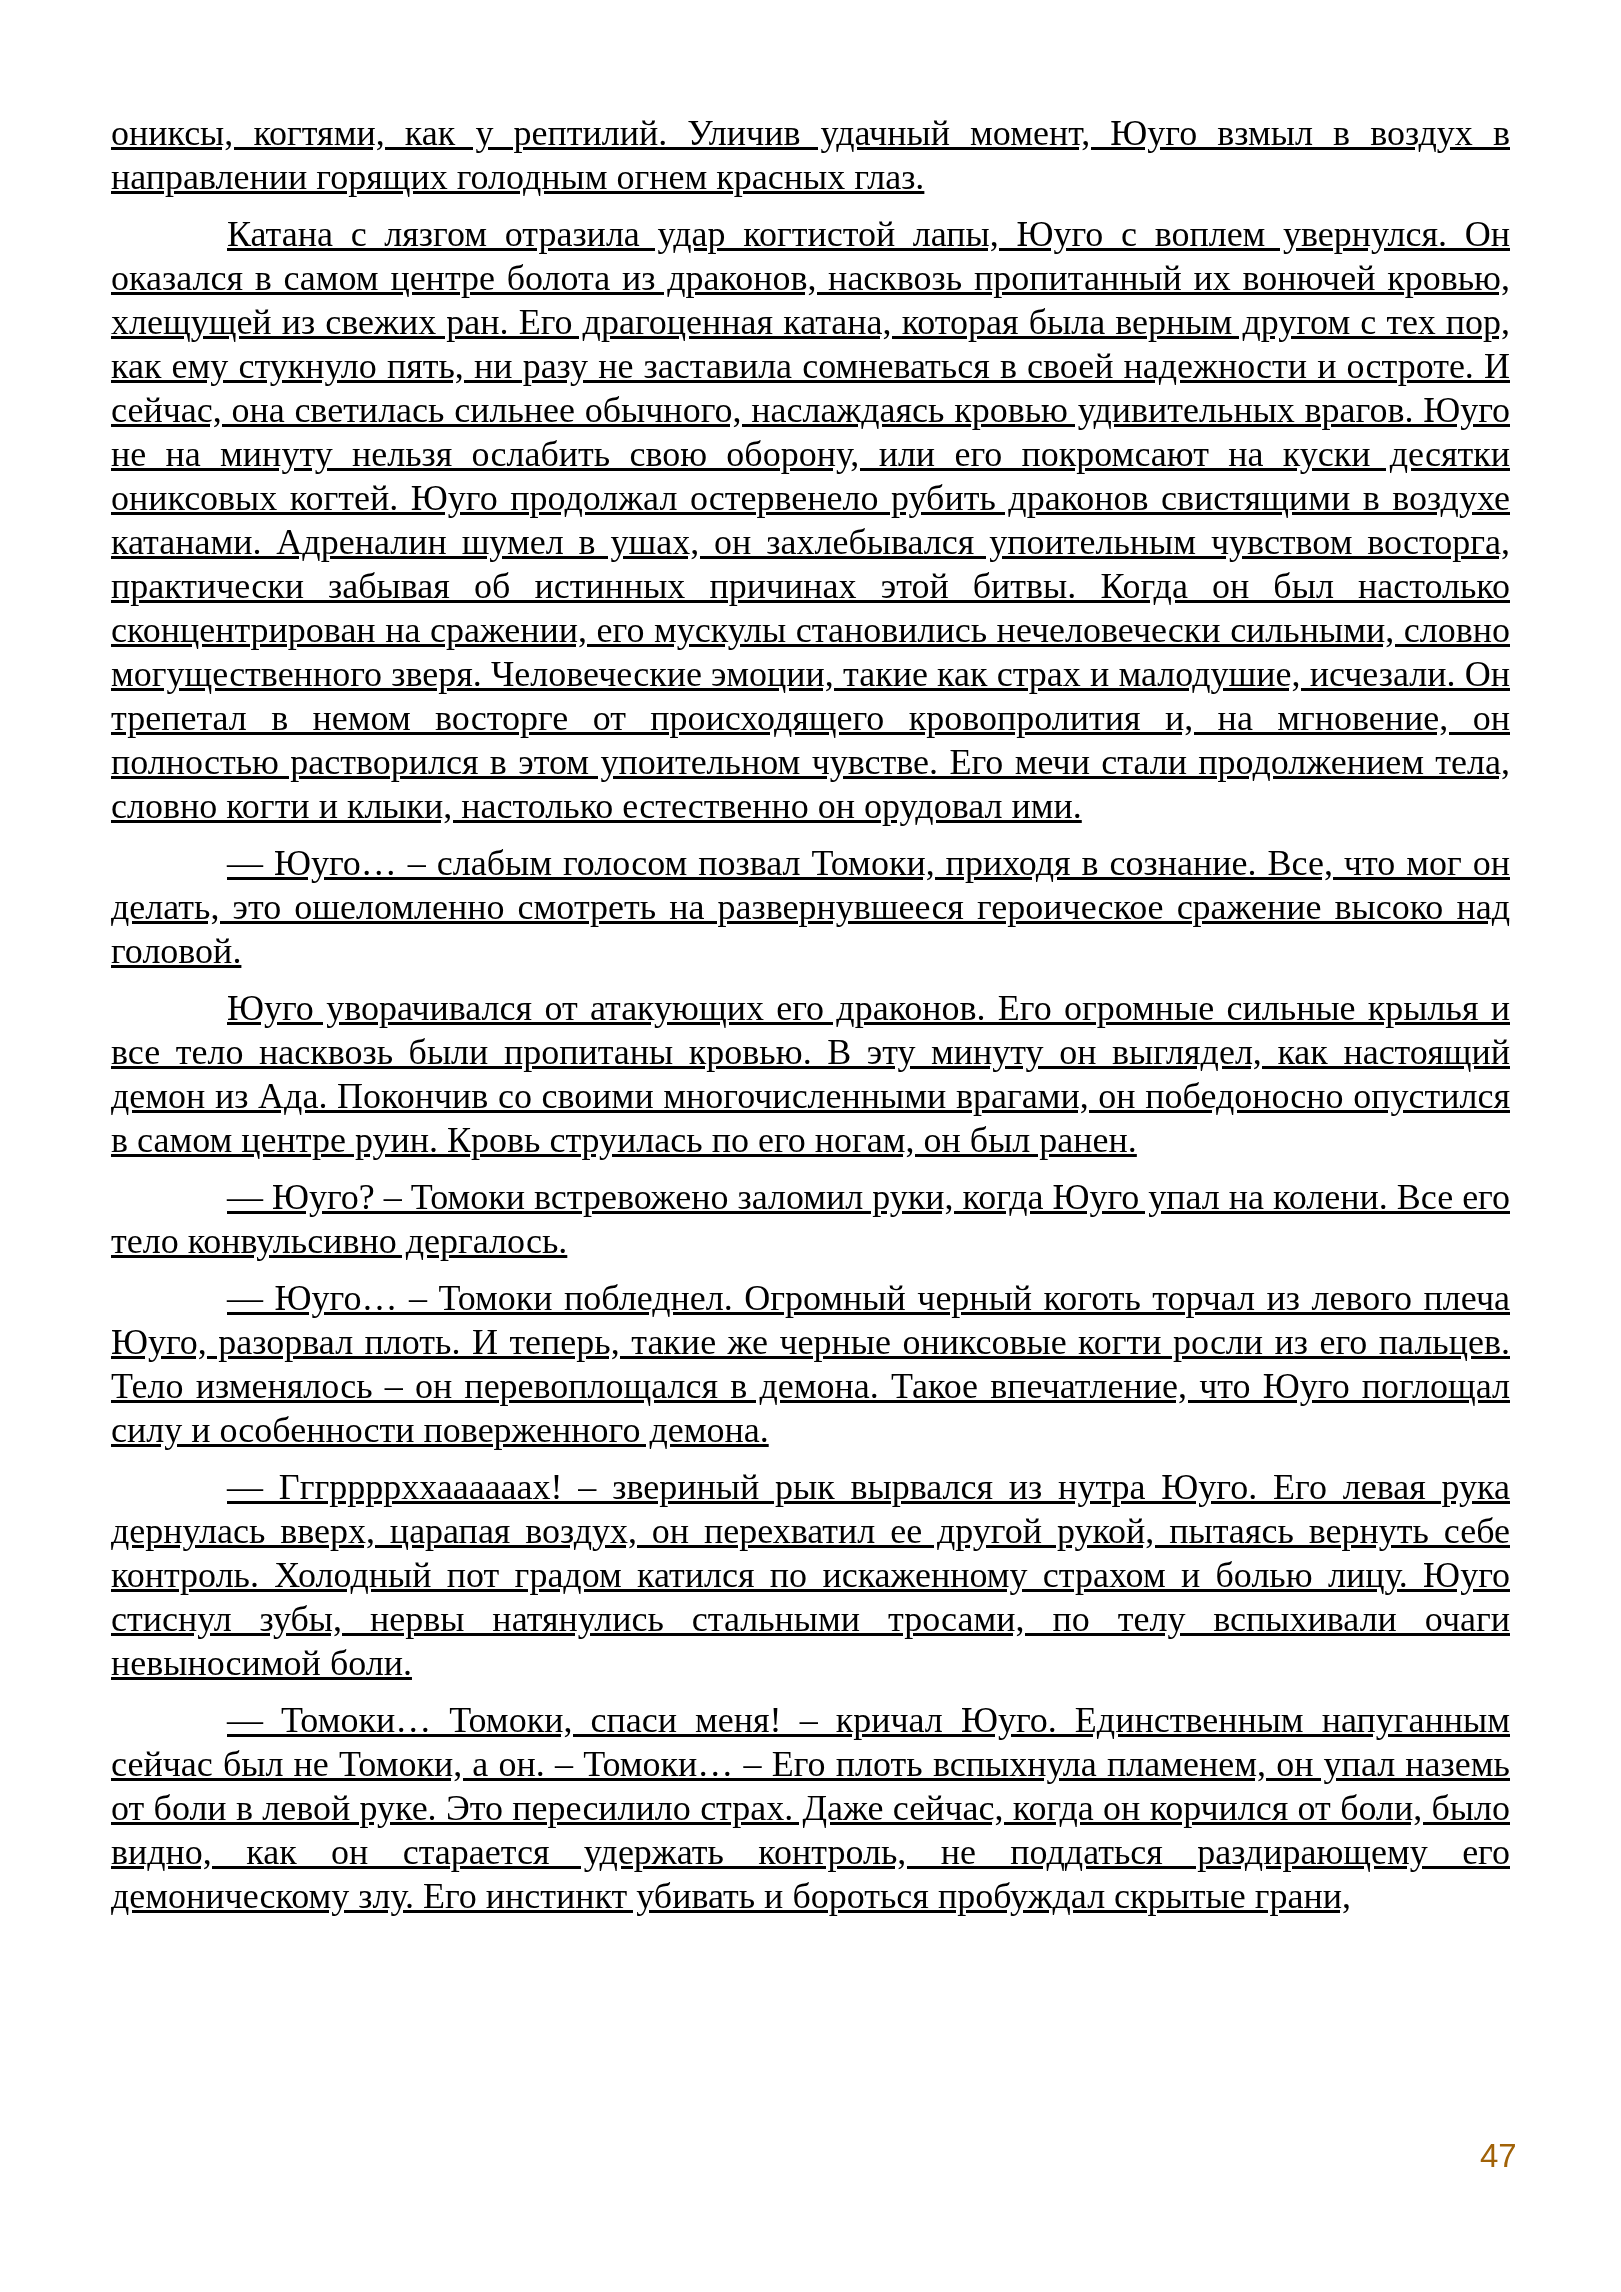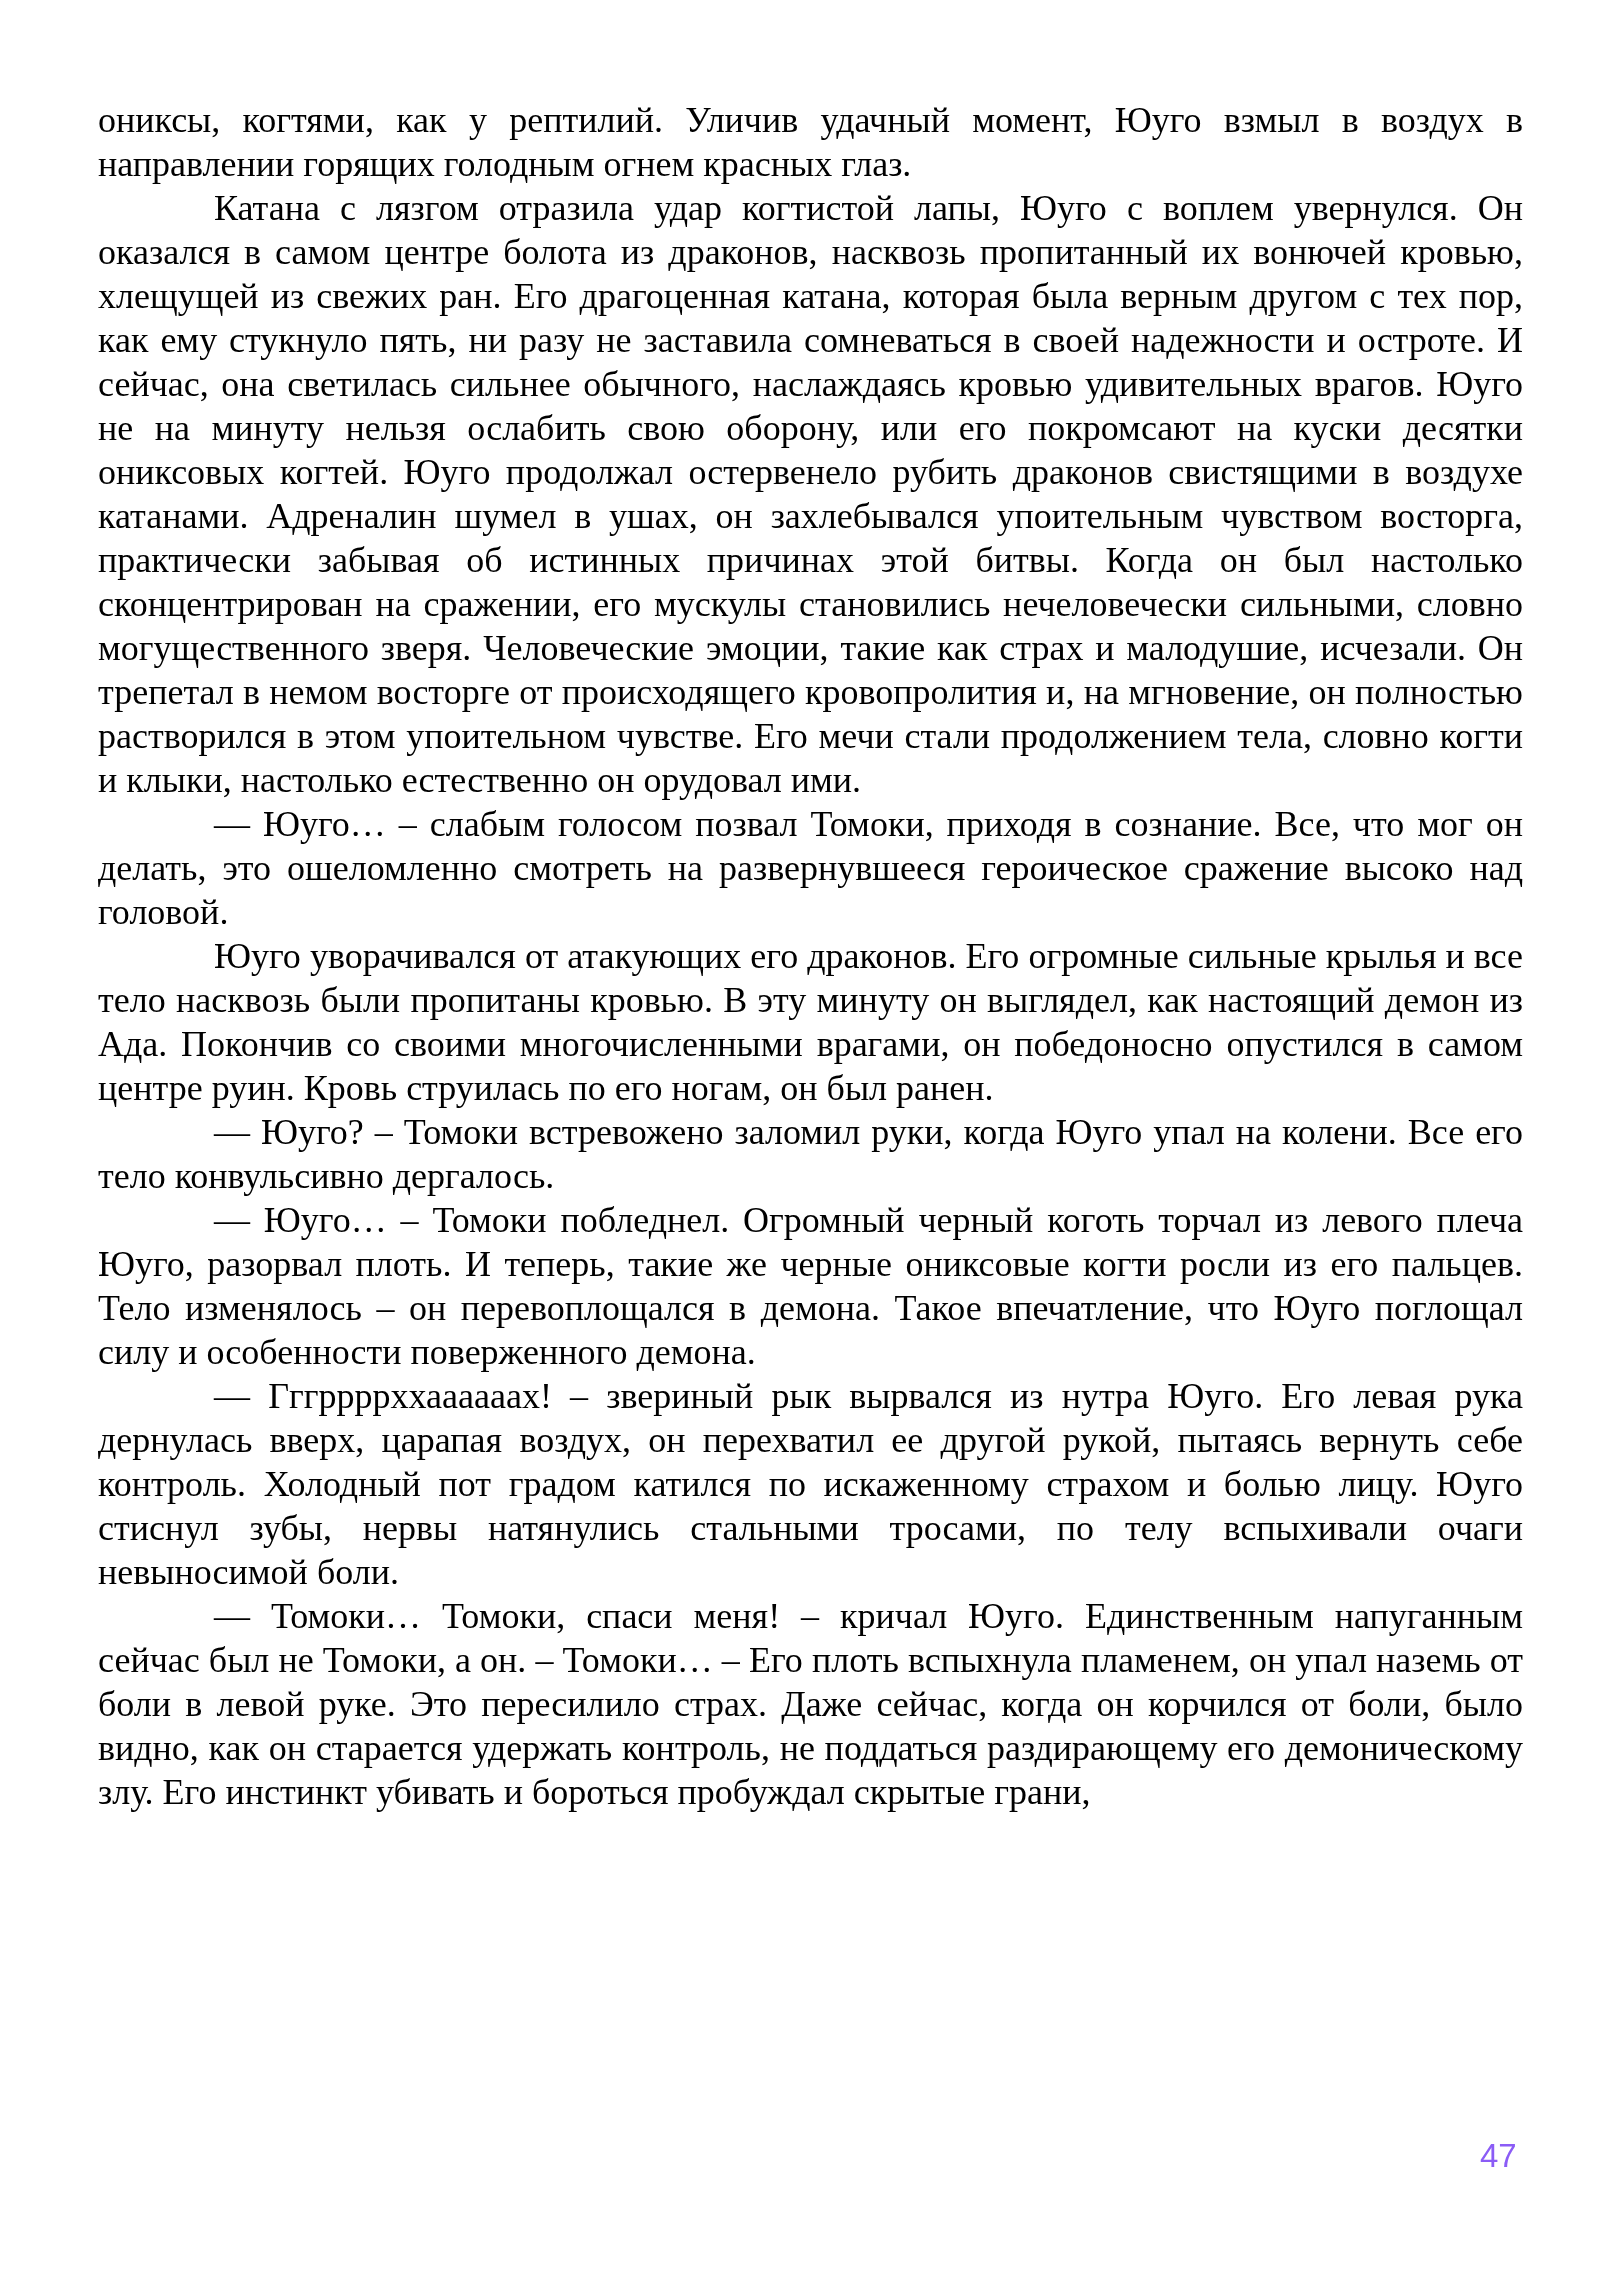--- a/index.html
+++ b/index.html
@@ -8,29 +8,29 @@
     position: absolute;
     left: 98px;
     top: 98px;
     width: 1425px;
     font-family: "Liberation Serif", "DejaVu Serif", serif;
     font-size: 36px;
     line-height: 44px;
     color: #000000;
     text-align: justify;
   }
-  .page p { margin: 0; padding: 0; }
+  .page p { margin: 13px; padding: 0; text-decoration: underline; }
   .page p.indent { text-indent: 116px; }
   .page-number {
     position: absolute;
     left: 1480px;
     top: 2137px;
     font-family: "Liberation Sans", "DejaVu Sans", sans-serif;
     font-size: 33px;
-    color: #8b5cf6;
+    color: #a16207;
   }
 </style>
 </head>
 <body>
 
 <div class="page">
   <p class="p0">ониксы, когтями, как у рептилий. Уличив удачный момент, Юуго взмыл в воздух в направлении горящих голодным огнем красных глаз.</p>
   <p class="indent">Катана с лязгом отразила удар когтистой лапы, Юуго с воплем увернулся. Он оказался в самом центре болота из драконов, насквозь пропитанный их вонючей кровью, хлещущей из свежих ран. Его драгоценная катана, которая была верным другом с тех пор, как ему стукнуло пять, ни разу не заставила сомневаться в своей надежности и остроте. И сейчас, она светилась сильнее обычного, наслаждаясь кровью удивительных врагов. Юуго не на минуту нельзя ослабить свою оборону, или его покромсают на куски десятки ониксовых когтей. Юуго продолжал остервенело рубить драконов свистящими в воздухе катанами. Адреналин шумел в ушах, он захлебывался упоительным чувством восторга, практически забывая об истинных причинах этой битвы. Когда он был настолько сконцентрирован на сражении, его мускулы становились нечеловечески сильными, словно могущественного зверя. Человеческие эмоции, такие как страх и малодушие, исчезали. Он трепетал в немом восторге от происходящего кровопролития и, на мгновение, он полностью растворился в этом упоительном чувстве. Его мечи стали продолжением тела, словно когти и клыки, настолько естественно он орудовал ими.</p>
   <p class="indent">— Юуго… – слабым голосом позвал Томоки, приходя в сознание. Все, что мог он делать, это ошеломленно смотреть на развернувшееся героическое сражение высоко над головой.</p>
   <p class="indent">Юуго уворачивался от атакующих его драконов. Его огромные сильные крылья и все тело насквозь были пропитаны кровью. В эту минуту он выглядел, как настоящий демон из Ада. Покончив со своими многочисленными врагами, он победоносно опустился в самом центре руин. Кровь струилась по его ногам, он был ранен.</p>

